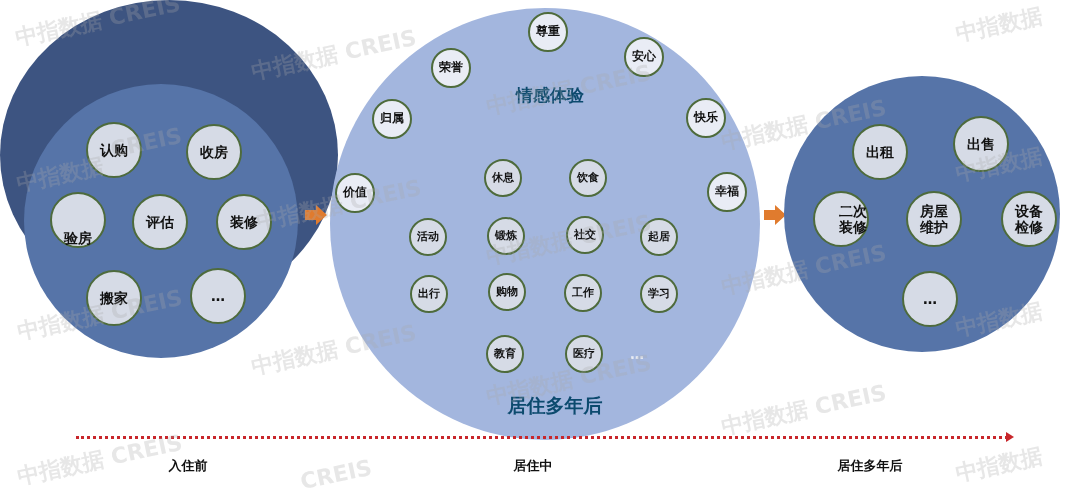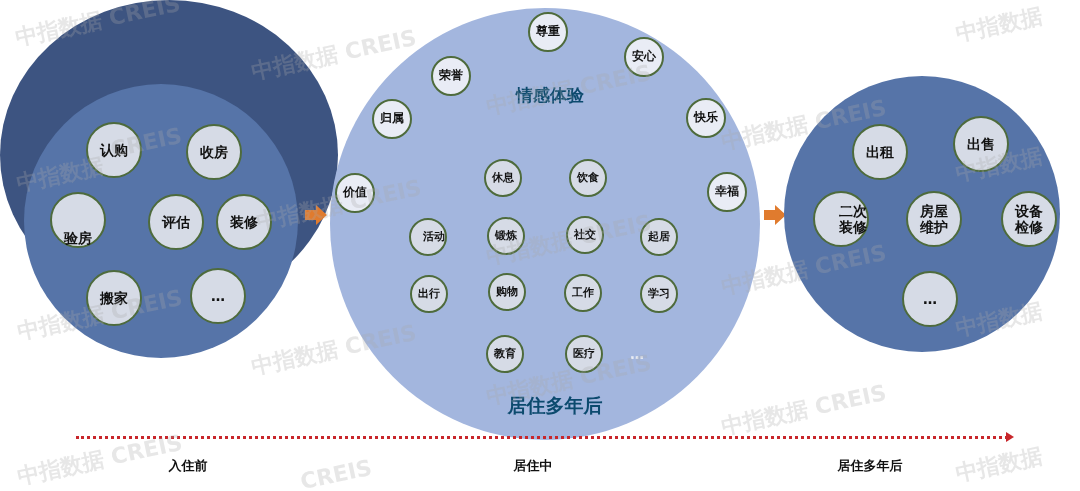--- a/index.html
+++ b/index.html
@@ -50,21 +50,21 @@
 <div class="big-circle left-circle"></div>
 <div class="node lg" style="left:86px;top:122px;">
     <span>认购</span>
   </div>
 <div class="node lg" style="left:186px;top:124px;">
     <span>收房</span>
   </div>
 <div class="node lg" style="left:50px;top:192px;align-items:flex-end;">
     <span>验房</span>
   </div>
-<div class="node lg" style="left:148px;top:194px;">
+<div class="node lg" style="left:132px;top:194px;">
     <span>评估</span>
   </div>
 <div class="node lg" style="left:216px;top:194px;">
     <span>装修</span>
   </div>
 <div class="node lg" style="left:86px;top:270px;">
     <span>搬家</span>
   </div>
 <div class="node lg" style="left:190px;top:268px;">
     <span>…</span>
@@ -73,21 +73,21 @@
 <svg class="arrow" style="left:305px;top:205px;" viewBox="0 0 22 20">
   <polygon points="0,5 11,5 11,0 22,10 11,20 11,15 0,15" fill="#e07b2e"></polygon>
 </svg>
 
 <div class="big-circle outer-circle"></div>
 <div class="circle-title" style="left:490px;top:84px;width:120px;font-size:17px;">情感体验</div>
 
 <div class="node md light" style="left:528px;top:12px;">
     <span>尊重</span>
   </div>
-<div class="node md light" style="left:431px;top:56px;">
+<div class="node md light" style="left:431px;top:48px;">
     <span>荣誉</span>
   </div>
 <div class="node md light" style="left:624px;top:37px;">
     <span>安心</span>
   </div>
 <div class="node md light" style="left:372px;top:99px;">
     <span>归属</span>
   </div>
 <div class="node md light" style="left:686px;top:98px;">
     <span>快乐</span>
@@ -99,21 +99,21 @@
     <span>幸福</span>
   </div>
 
 <div class="inner-circle"></div>
 <div class="node sm" style="left:484px;top:159px;">
     <span>休息</span>
   </div>
 <div class="node sm" style="left:569px;top:159px;">
     <span>饮食</span>
   </div>
-<div class="node sm" style="left:409px;top:218px;justify-content:flex-end;">
+<div class="node sm" style="left:409px;top:218px;">
     <span>活动</span>
   </div>
 <div class="node sm" style="left:487px;top:217px;">
     <span>锻炼</span>
   </div>
 <div class="node sm" style="left:566px;top:216px;">
     <span>社交</span>
   </div>
 <div class="node sm" style="left:640px;top:218px;">
     <span>起居</span>

